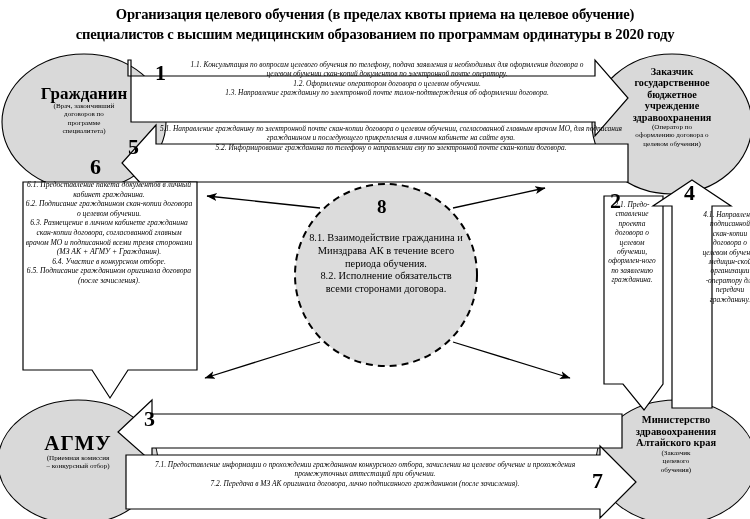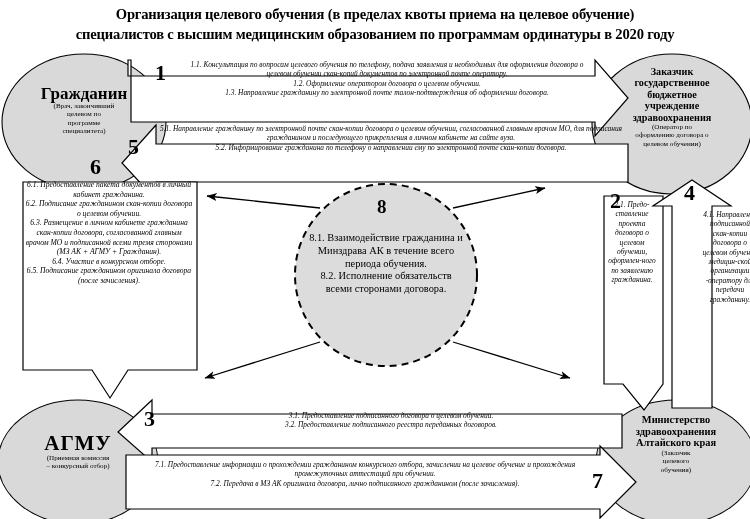--- a/index.html
+++ b/index.html
@@ -129,21 +129,21 @@
     <line class="diag" x1="453" y1="208" x2="545" y2="188" marker-end="url(#ah)"></line>
 
     <line class="diag" x1="320" y1="342" x2="205" y2="378" marker-end="url(#ah)"></line>
 
     <line class="diag" x1="453" y1="342" x2="570" y2="378" marker-end="url(#ah)"></line>
   </svg>
 
   <div class="elab" id="lab-citizen" style="left:16px;top:86px;width:136px;">
     <span class="big">Гражданин</span>
     <span class="sub">(Врач, закончивший</span>
-    <span class="sub">целевом по</span>
+    <span class="sub">договоров по</span>
     <span class="sub">программе</span>
     <span class="sub">специалитета)</span>
   </div>
 
   <div class="elab" id="lab-kgbuz" style="left:608px;top:66px;width:128px;">
     <span class="big">Заказчик</span>
     <span class="big">государственное</span>
     <span class="big">бюджетное</span>
     <span class="big">учреждение</span>
     <span class="big">здравоохранения</span>
@@ -177,23 +177,20 @@
   <div class="stepnum s8" style="left:377px;top:196px;">8</div>
 
   <div class="tb" style="left:178px;top:60px;width:418px;">
     <p class="para">1.1. Консультация по вопросам целевого обучения по телефону, подача заявления и необходимых для оформления договора о целевом обучении скан-копий документов по электронной почте оператору.<br>1.2. Оформление оператором договора о целевом обучении.<br>1.3. Направление гражданину по электронной почте талон-подтверждения об оформлении договора.</p>
   </div>
 
   <div class="tb" style="left:604px;top:200px;width:56px;">
     <p class="para narrow">2.1. Предо-ставление проекта договора о целевом обучении, оформлен-ного по заявлению гражданина.</p>
   </div>
 
-  <div class="tb" style="left:168px;top:411px;width:446px;">
-    <p class="para">3.1. Предоставление подписанного договора о целевом обучении.<br>3.2. Предоставление подписанного реестра переданных договоров.</p>
-  </div>
 
   <div class="tb" style="left:672px;top:210px;width:58px;margin-left:29px;">
     <p class="para narrow">4.1. Направление подписанной скан-копии договора о целевом обучении медицин-ской организации -оператору для передачи гражданину.</p>
   </div>
 
   <div class="tb" style="left:156px;top:124px;width:470px;">
     <p class="para">5.1. Направление гражданину по электронной почте скан-копии договора о целевом обучении, согласованной главным врачом МО, для подписания гражданином и последующего прикрепления в личном кабинете на сайте вуза.<br>5.2. Информирование гражданина по телефону о направлении ему по электронной почте скан-копии договора.</p>
   </div>
 
   <div class="tb" style="left:25px;top:180px;width:168px;">

